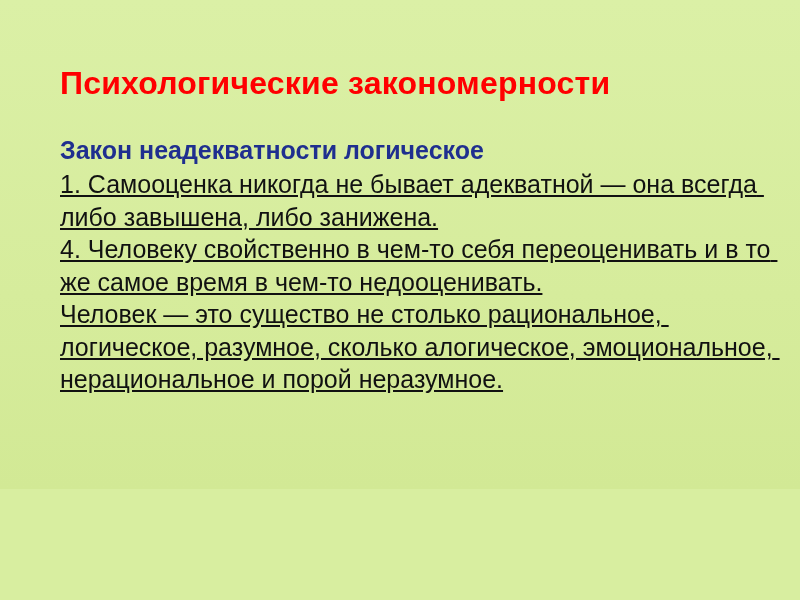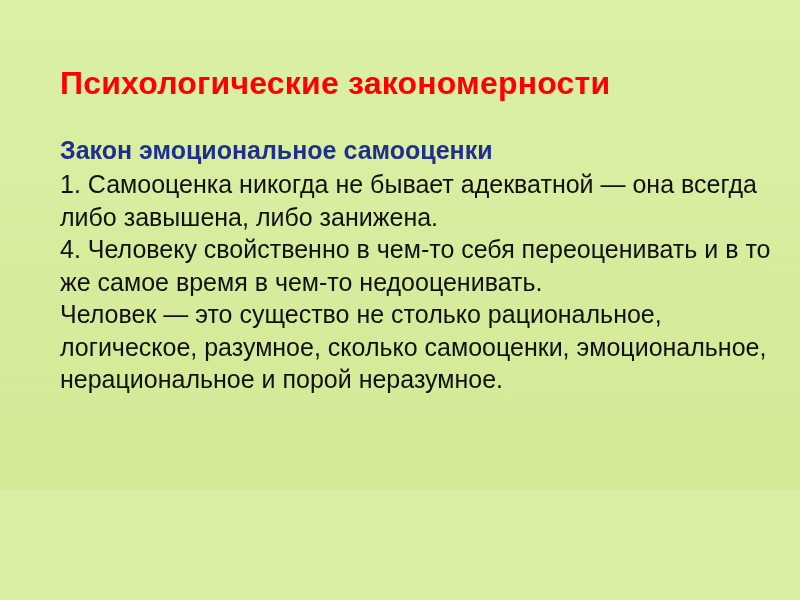--- a/index.html
+++ b/index.html
@@ -43,32 +43,33 @@
     color: #1f2f8f;
     line-height: 1.28;
     margin: 0 0 2px 0;
   }
   .para {
     font-size: 25px;
     color: #111111;
     line-height: 1.30;
     margin: 0;
     white-space: pre-wrap;
+    text-decoration: underline;
   }
 </style>
 </head>
 <body>
 
 <div class="slide">
 
   <h1 class="slide-title">Психологические закономерности</h1>
 
   <div class="body-block">
-    <p class="subtitle">Закон эмоциональное самооценки</p>
+    <p class="subtitle">Закон неадекватности логическое</p>
 
     <p class="para">1. Самооценка никогда не бывает адекватной — она всегда либо завышена, либо занижена.</p>
 
     <p class="para">4. Человеку свойственно в чем-то себя переоценивать и в то же самое время в чем-то недооценивать.</p>
 
-    <p class="para">Человек — это существо не столько рациональное, логическое, разумное, сколько самооценки, эмоциональное, нерациональное и порой неразумное.</p>
+    <p class="para">Человек — это существо не столько рациональное, логическое, разумное, сколько алогическое, эмоциональное, нерациональное и порой неразумное.</p>
   </div>
 
 </div>
 
 </body></html>

